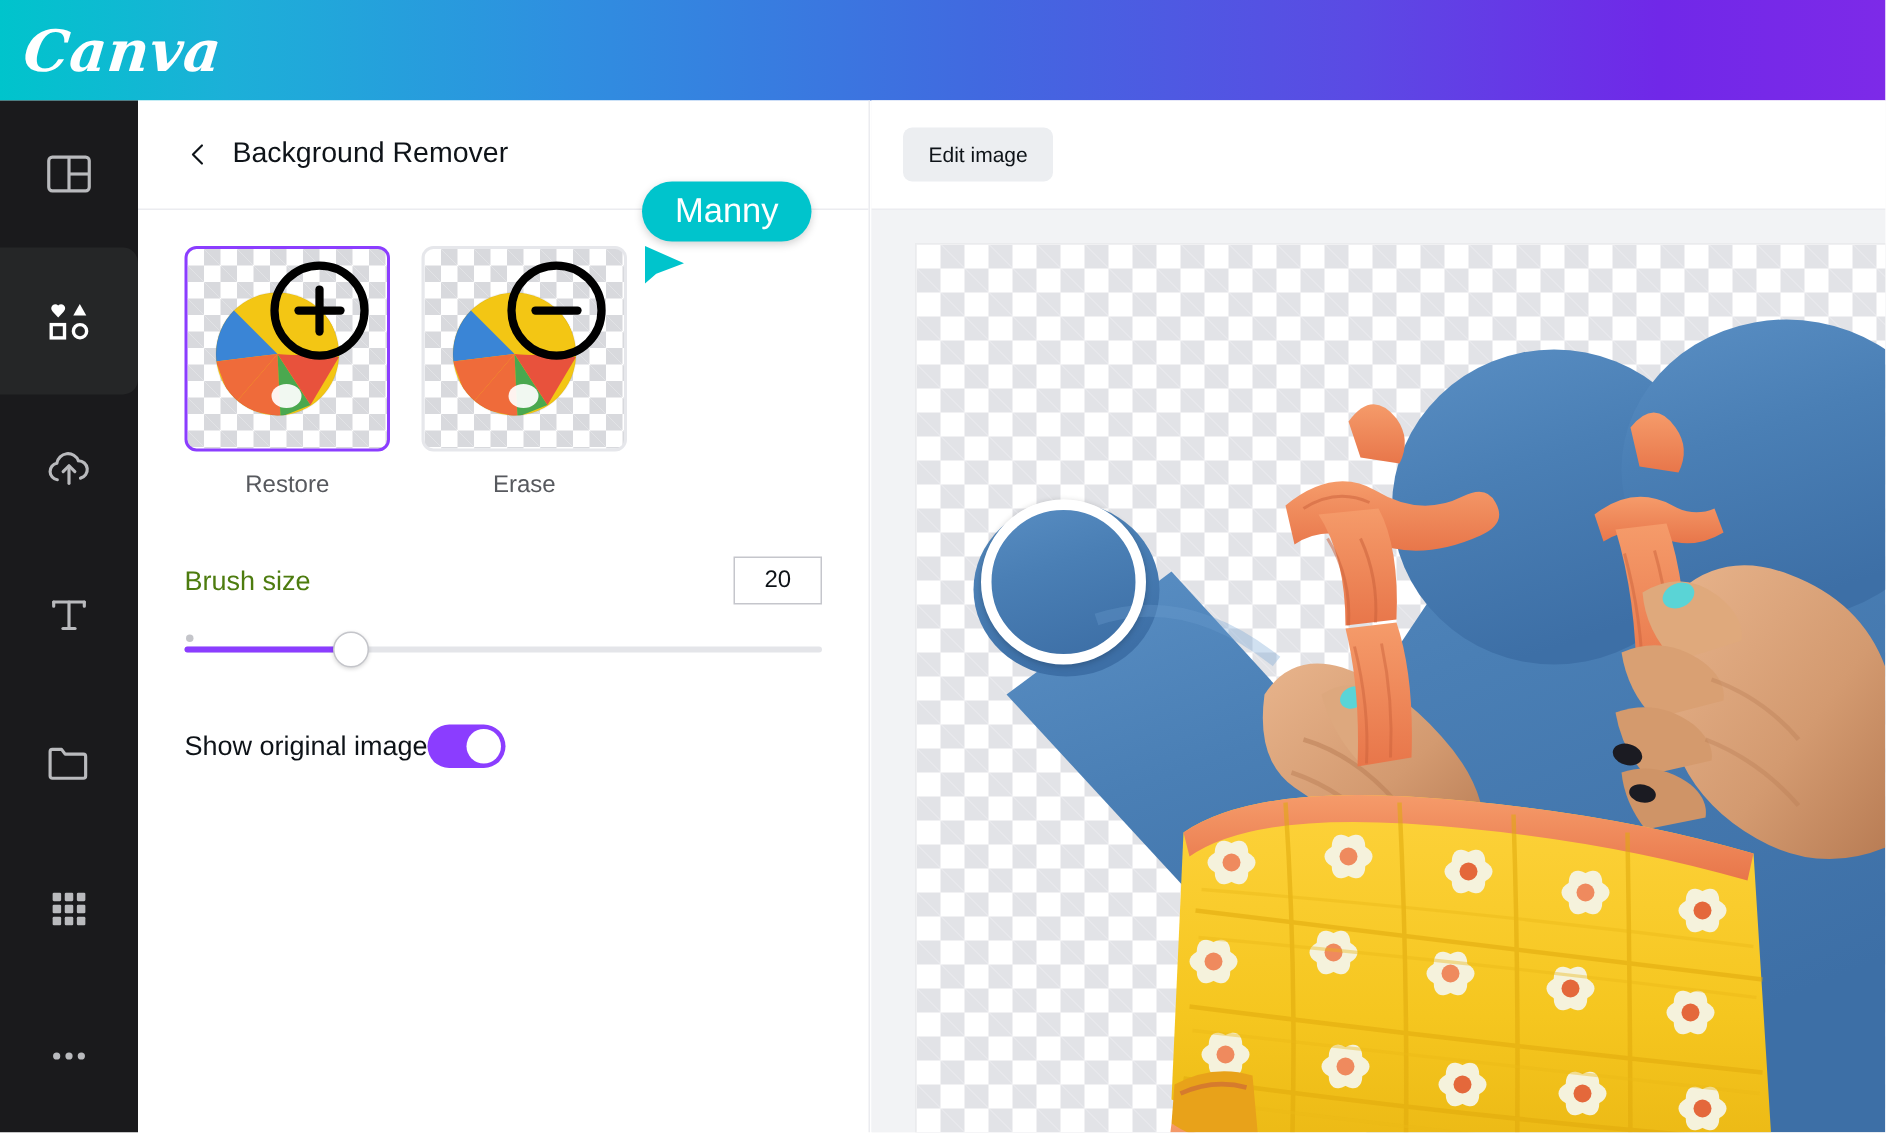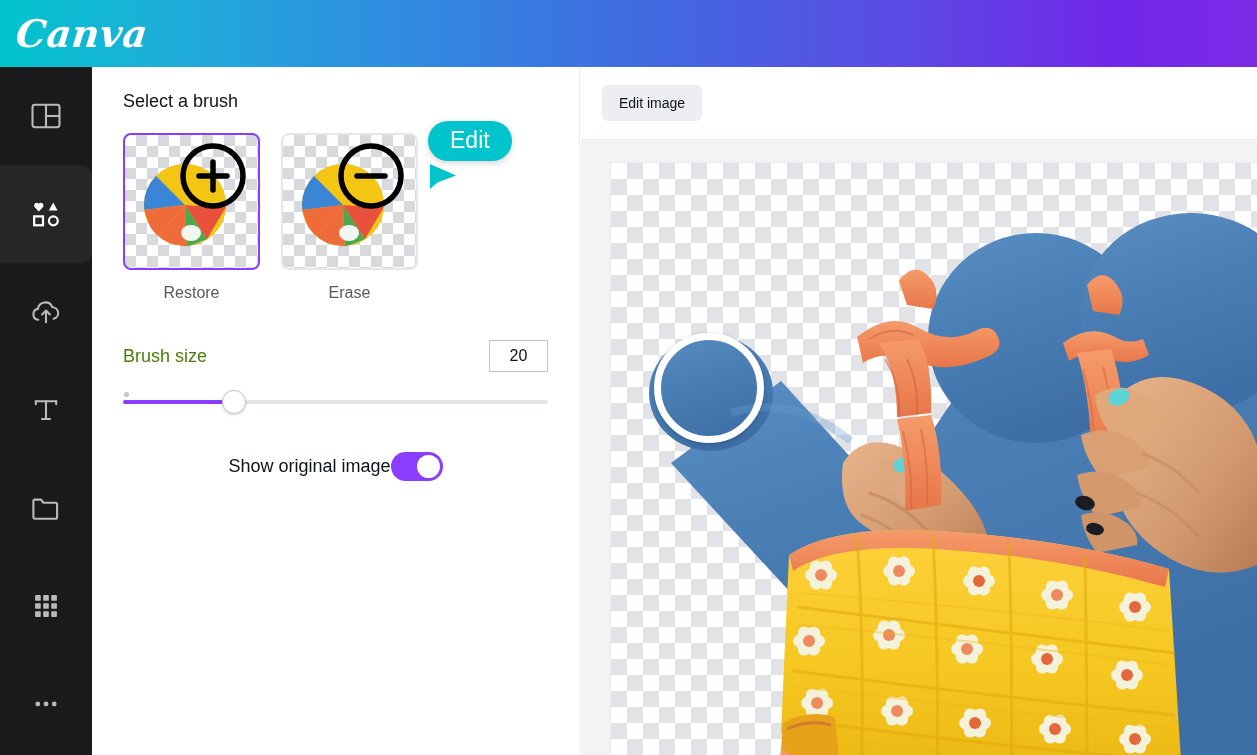--- a/index.html
+++ b/index.html
@@ -154,21 +154,21 @@
     margin-left: -12px;
     border-radius: 50%;
     background: #ffffff;
     border: 1px solid #c4c5ca;
     box-shadow: 0 1px 3px rgba(0,0,0,0.16);
     cursor: pointer;
   }
 
   
   .toggle-row {
-    display: flex; align-items: center; justify-content: center;
+    display: flex; align-items: center; justify-content: flex-start;
     margin-top: 38px;
   }
   .toggle-label { font-size: 18px; color: #0e1318; }
   .toggle {
     position: relative;
     width: 52px; height: 29px;
     border-radius: 15px;
     background: #8b3dff;
     cursor: pointer;
   }
@@ -339,24 +339,31 @@
           <circle cx="6.2" cy="12" r="1.7"></circle>
           <circle cx="12" cy="12" r="1.7"></circle>
           <circle cx="17.8" cy="12" r="1.7"></circle>
         </svg>
       </span>
     </div>
   </div>
 
   <div class="panel">
 
+    <div class="panel-header">
+      <span class="back-chevron">
+        <svg width="18" height="18" viewBox="0 0 24 24" fill="none" stroke="#0e1318" stroke-width="1.9" stroke-linecap="round" stroke-linejoin="round">
+          <polyline points="15.5,4 7.5,12 15.5,20"></polyline>
+        </svg>
+      </span>
+      <div class="panel-title">Background Remover</div>
+    </div>
 
     <div class="panel-body">
 
-      <div class="section-label">Select a brush</div>
 
       <div class="brush-row">
 
         <div class="brush-card-wrap">
           <div class="brush-card selected">
             <svg width="133" height="133" viewBox="0 0 133 133">
               <defs>
                 <clipPath id="ballB">
                     <circle cx="60" cy="70" r="41"></circle>
                   </clipPath>
@@ -424,21 +431,21 @@
         <div class="toggle-label">Show original image</div>
         <div class="toggle">
           <div class="toggle-knob"></div>
         </div>
       </div>
 
     </div>
   </div>
 
   <div class="cursor-marker">
-    <div class="cursor-pill">Edit</div>
+    <div class="cursor-pill">Manny</div>
     <span class="cursor-arrow">
       <svg width="30" height="32" viewBox="0 0 30 32">
         <path d="M2 2 L2 27 L9.5 20.5 L28 13.5 Z" fill="#00c4cc"></path>
       </svg>
     </span>
   </div>
 
   <div class="workarea">
 
     <div class="toolbar">

